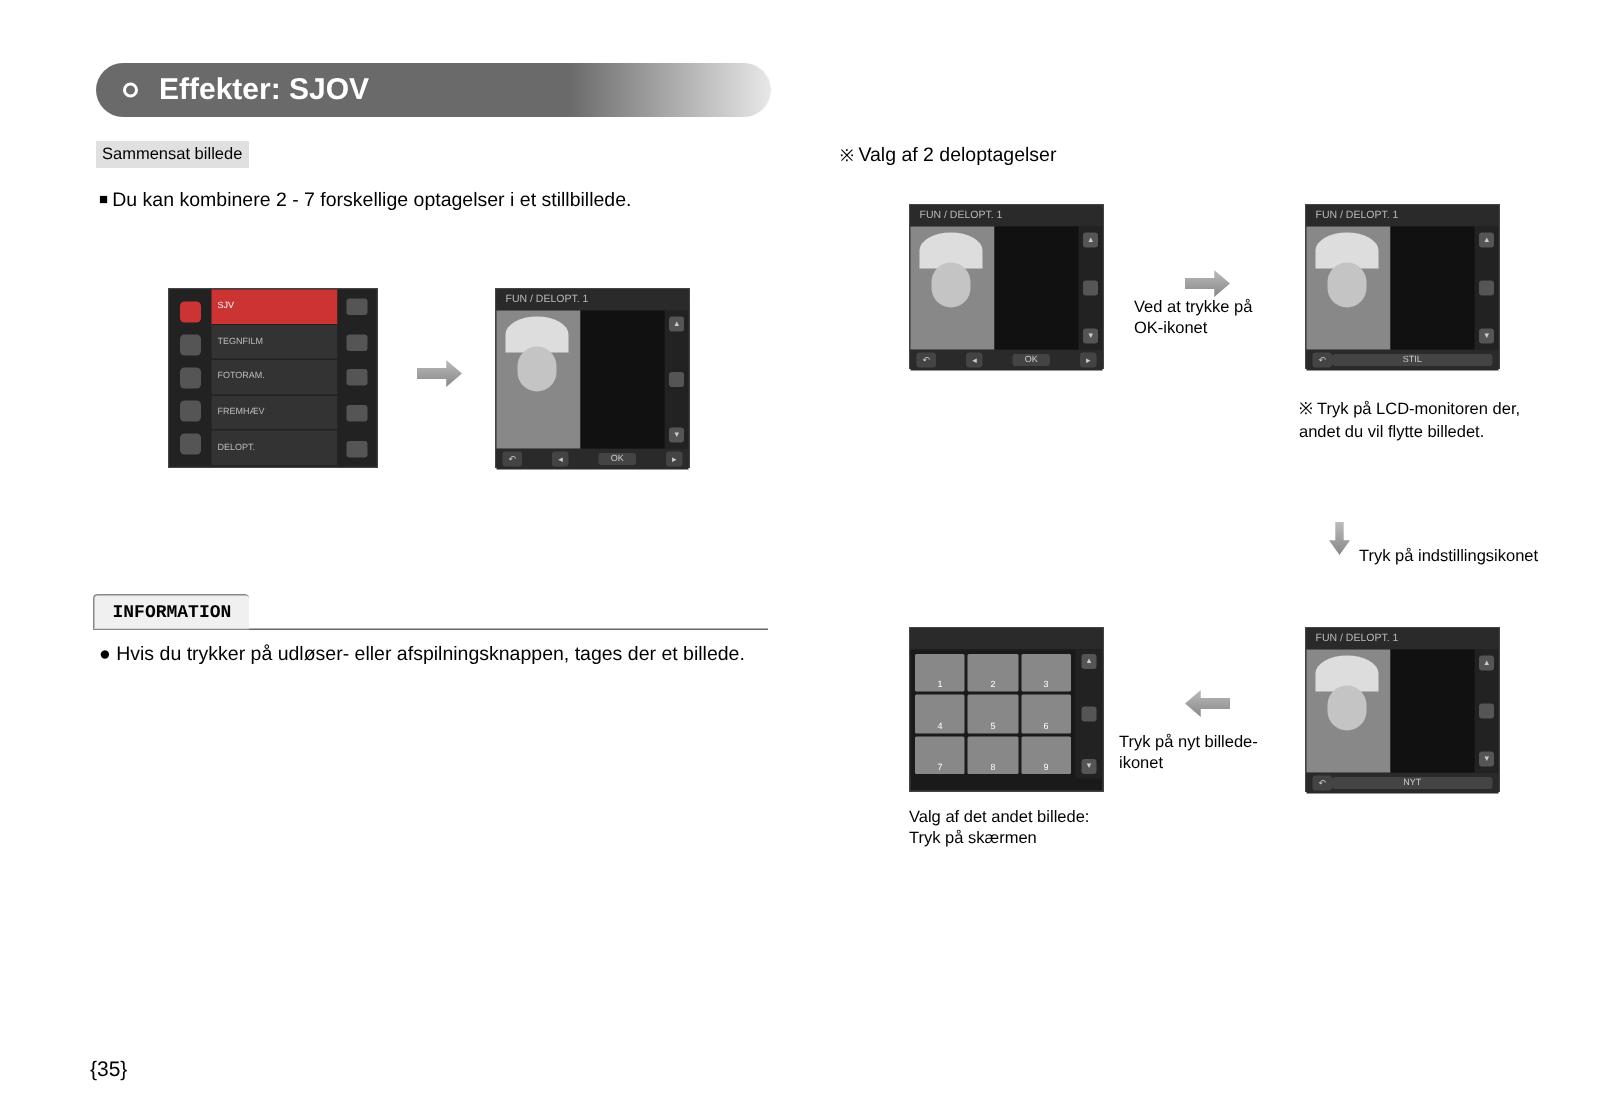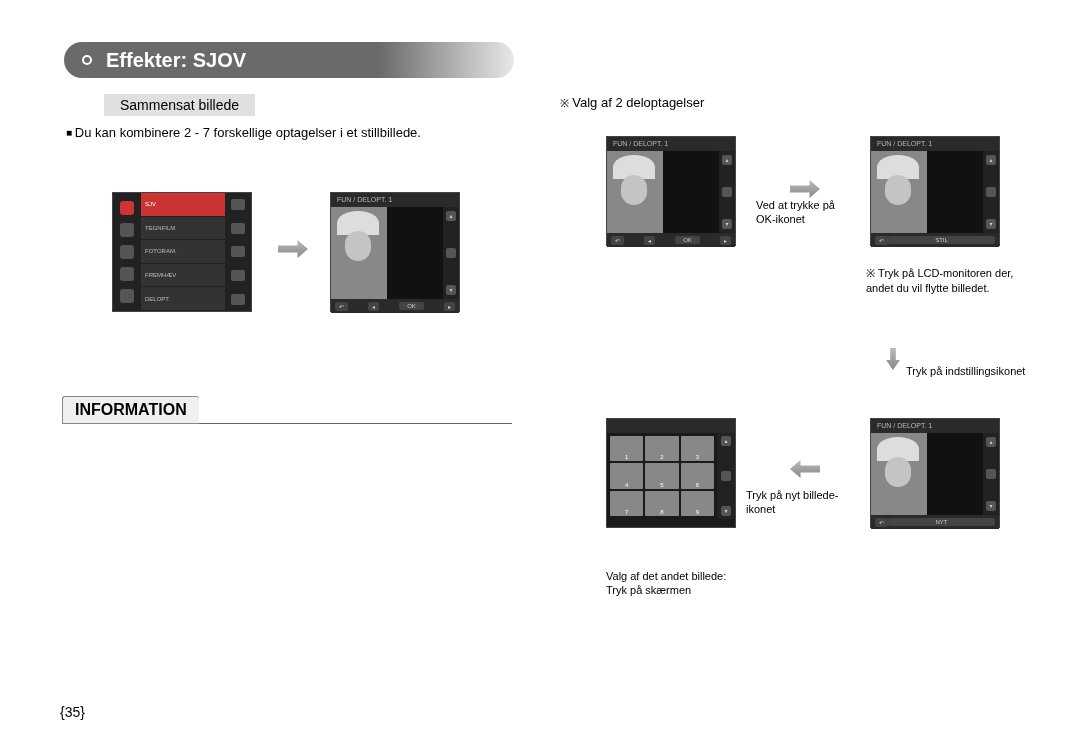--- a/index.html
+++ b/index.html
@@ -21,32 +21,32 @@
     display: flex; align-items: center;
     padding-left: 18px;
   }
   .page-title-bar .dot {
     width:10px;height:10px;border:2px solid #fff;border-radius:50%;margin-right:14px;
   }
   .page-title-bar .title-text {
     color:#fff;font-weight:bold;font-size:20px;
   }
   .section-label-box {
-    position:absolute; background:#e0e0e0; padding:3px 16px; font-size:14px;margin-left:40px;
+    position:absolute; background:#e0e0e0; padding:3px 4px; font-size:11px;
   }
   .body-text { font-size:13px; position:absolute; line-height:1.4; }
   .bullet::before { content:"■ "; font-size:10px; vertical-align:1px; }
   .asterisk::before { content:"※ "; font-size:11px; }
 
   .info-box {
     position:absolute; left:62px; top:396px; width:450px;
   }
   .info-tab {
     display:inline-block;background:#f0f0f0;border:1px solid #888;border-right:none;
-    border-radius:3px 3px 0 0;padding:4px 12px;font-weight:bold;font-size:16px;
+    border-radius:3px 3px 0 0;padding:4px 12px;font-weight:bold;font-size:12px;font-family:Liberation Mono, monospace;
   }
   .info-line { border-top:1px solid #666; margin-top:-1px; }
   .info-text { font-size:13px; padding:8px 4px; }
 
   
   .lcd { position:absolute; width:130px; height:100px; background:#1a1a1a; border:1px solid #444; }
   .lcd .topbar { height:14px; background:#2a2a2a; color:#bbb; font-size:7px; padding:3px 6px; display:flex; justify-content:space-between; }
   .lcd .imgarea { display:flex; height:72px; }
   .lcd .photo-half { width:50%; background:#888; position:relative; overflow:hidden; }
   .lcd .photo-half.dark { background:#111; }
@@ -153,20 +153,21 @@
     <span class="tinybtn">↶</span>
     <span class="tinybtn">◂</span>
     <span class="tinybtn center">OK</span>
     <span class="tinybtn">▸</span>
   </div>
 </div>
 
 <div class="info-box">
   <div class="info-tab">INFORMATION</div>
   <div class="info-line"></div>
+  <div class="info-text">● <span>Hvis du trykker på udløser- eller afspilningsknappen, tages der et billede.</span></div>
 </div>
 
 <div class="body-text asterisk" style="top:94px;left:560px;">Valg af 2 deloptagelser</div>
 
 <div class="lcd" style="top:136px;left:606px;width:130px;height:110px;">
   <div class="topbar">
       <span>FUN  / DELOPT. 1</span>
     </div>
   <div class="imgarea" style="height:82px;">
     <div class="photo-half">
@@ -258,18 +259,18 @@
       <div class="cell">9</div>
     </div>
     <div class="side">
       <div class="s">▴</div>
       <div class="s"></div>
       <div class="s">▾</div>
     </div>
   </div>
 </div>
 
-<div class="caption" style="top:538px;left:606px;width:160px;text-align:left;margin-top:31px;">
+<div class="caption" style="top:538px;left:606px;width:160px;text-align:left;">
   <span>Valg af det andet billede:</span><br>
   <span>Tryk på skærmen</span>
 </div>
 
 <div class="pagenum">{35}</div>
 
 </body></html>

